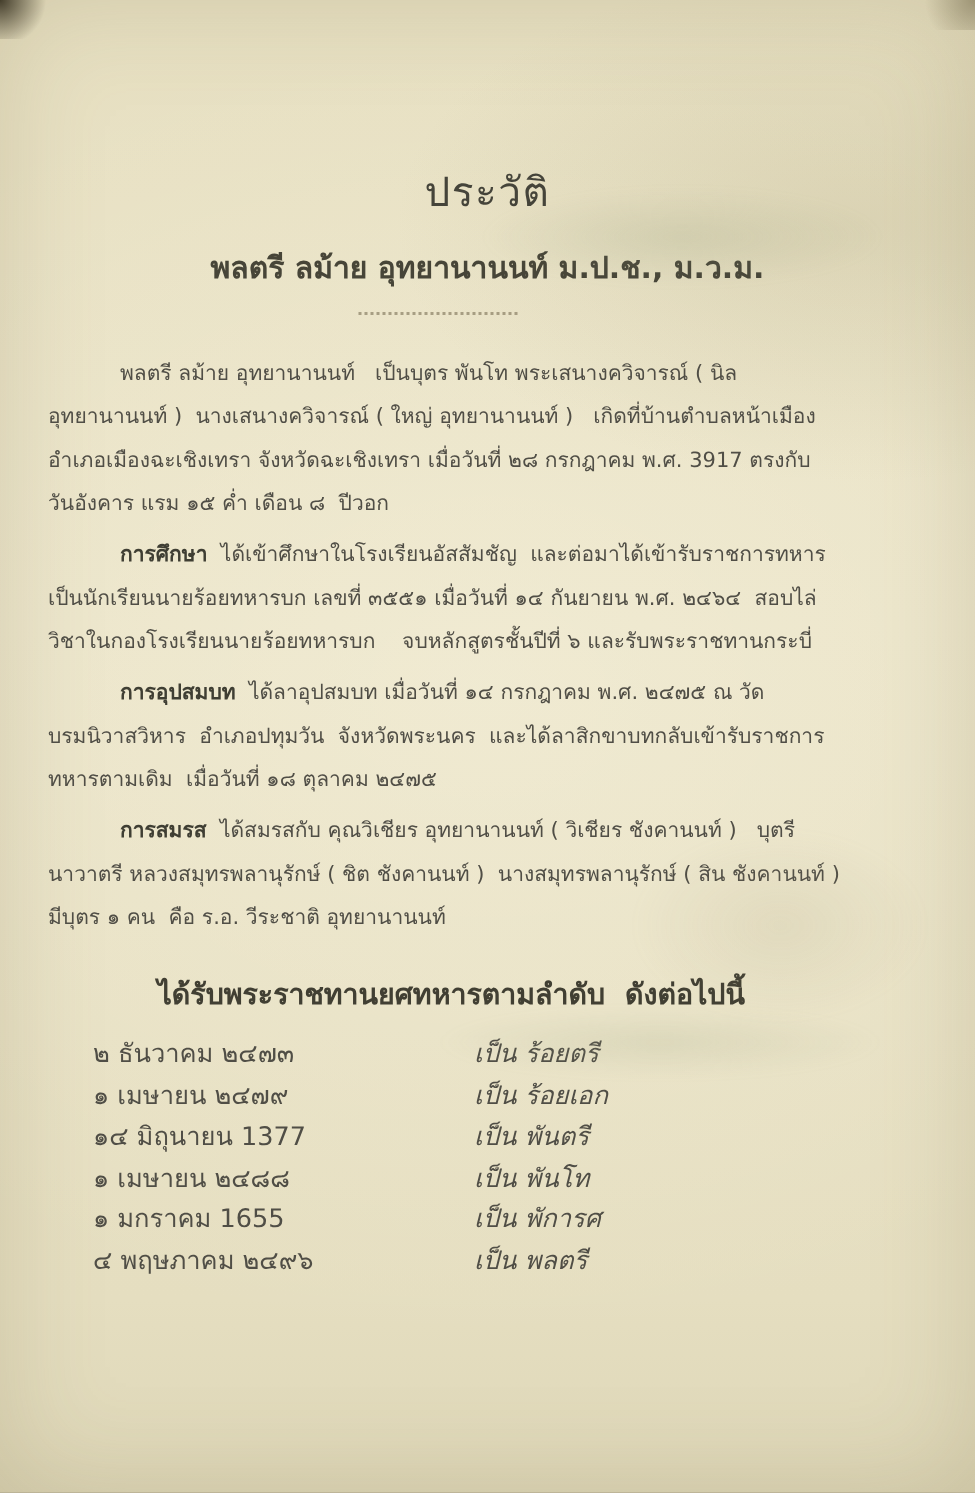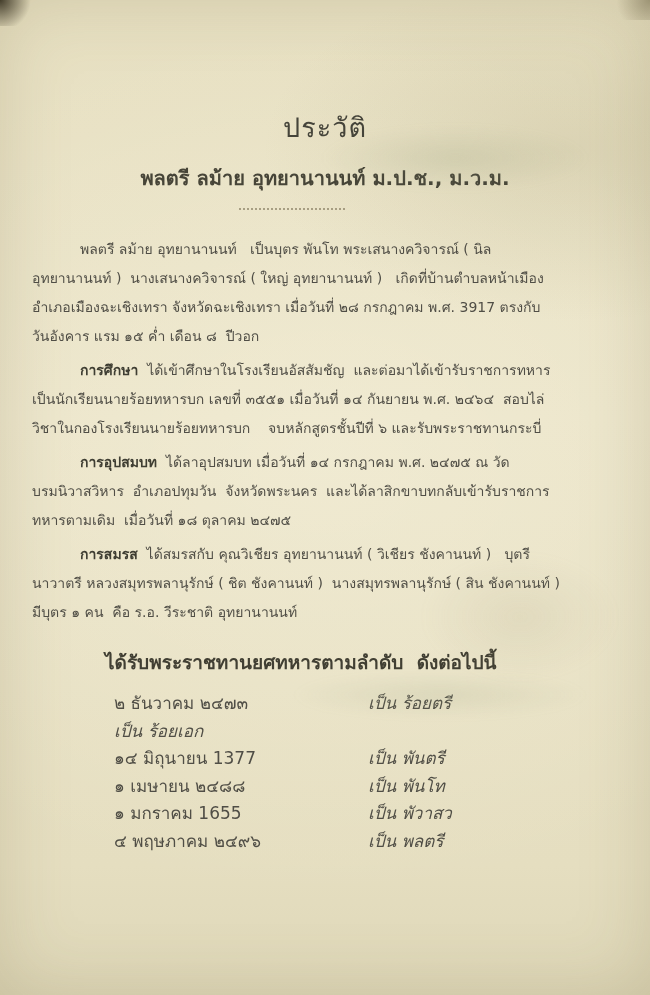--- a/index.html
+++ b/index.html
@@ -46,21 +46,21 @@
   }
   .content{margin-top:25px;padding:0 28px 0 32px;font-size:14px;line-height:29px;}
   .paragraph{margin-bottom:5px;}
   .line{white-space:pre;}
   .line.first{padding-left:48px;}
   .lead{font-weight:700;color:#3f3e33;}
   .section-heading{
     margin-top:20px;padding-left:105px;
     font-size:19px;font-weight:700;color:#413f33;white-space:pre;
   }
-  .promotions{margin-top:13px;padding-left:114px;font-size:17px;line-height:27.5px;}
+  .promotions{margin-top:13px;padding-left:62px;font-size:17px;line-height:27.5px;}
   .promo-row{display:flex;}
   .promo-date{width:254px;white-space:pre;}
   .promo-rank{white-space:pre;font-style:italic;}
 </style>
 </head>
 <body>
 
 <div class="page">
   <div class="corner-shade"></div>
   <div class="corner-shade right"></div>
@@ -97,32 +97,33 @@
     </div>
 
   <div class="section-heading">ได้รับพระราชทานยศทหารตามลำดับ  ดังต่อไปนี้</div>
 
   <div class="promotions" id="promotions">
       <div class="promo-row">
         <div class="promo-date">๒ ธันวาคม ๒๔๗๓</div>
         <div class="promo-rank">เป็น ร้อยตรี</div>
       </div>
       <div class="promo-row">
+        <div class="promo-date">๑ เมษายน ๒๔๗๙</div>
         <div class="promo-rank">เป็น ร้อยเอก</div>
       </div>
       <div class="promo-row">
         <div class="promo-date">๑๔ มิถุนายน 1377</div>
         <div class="promo-rank">เป็น พันตรี</div>
       </div>
       <div class="promo-row">
         <div class="promo-date">๑ เมษายน ๒๔๘๘</div>
         <div class="promo-rank">เป็น พันโท</div>
       </div>
       <div class="promo-row">
         <div class="promo-date">๑ มกราคม 1655</div>
-        <div class="promo-rank">เป็น พัวาสว</div>
+        <div class="promo-rank">เป็น พัการศ</div>
       </div>
       <div class="promo-row">
         <div class="promo-date">๔ พฤษภาคม ๒๔๙๖</div>
         <div class="promo-rank">เป็น พลตรี</div>
       </div>
     </div>
 </div>
 
 </body></html>

